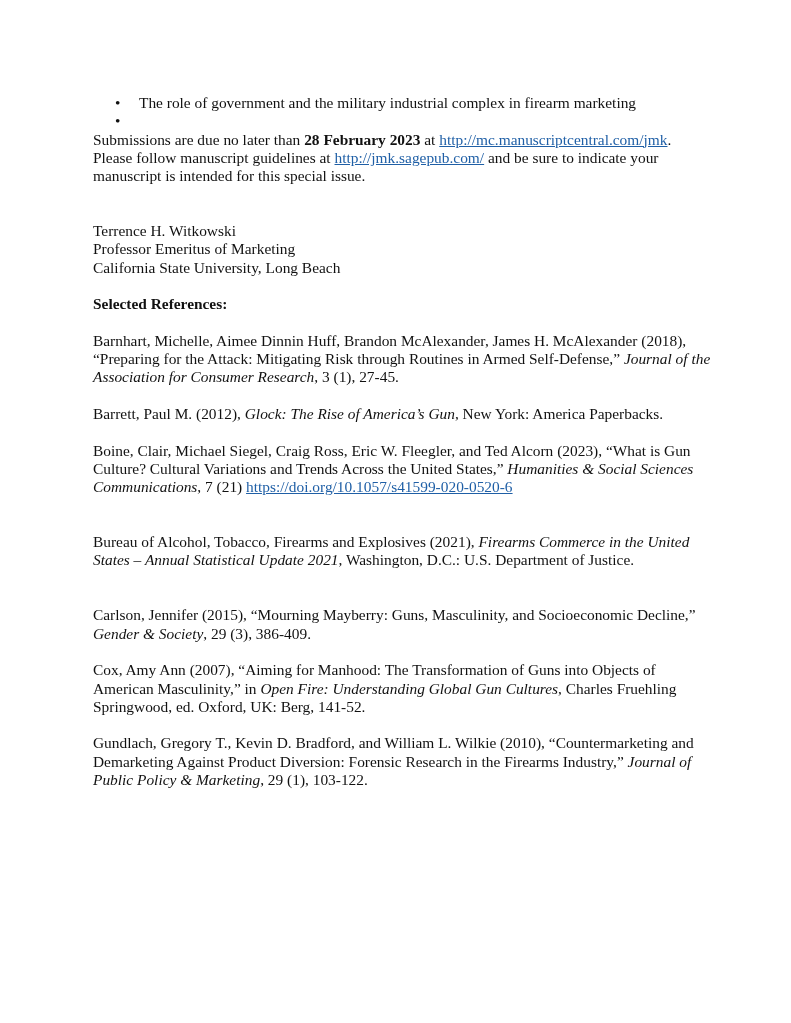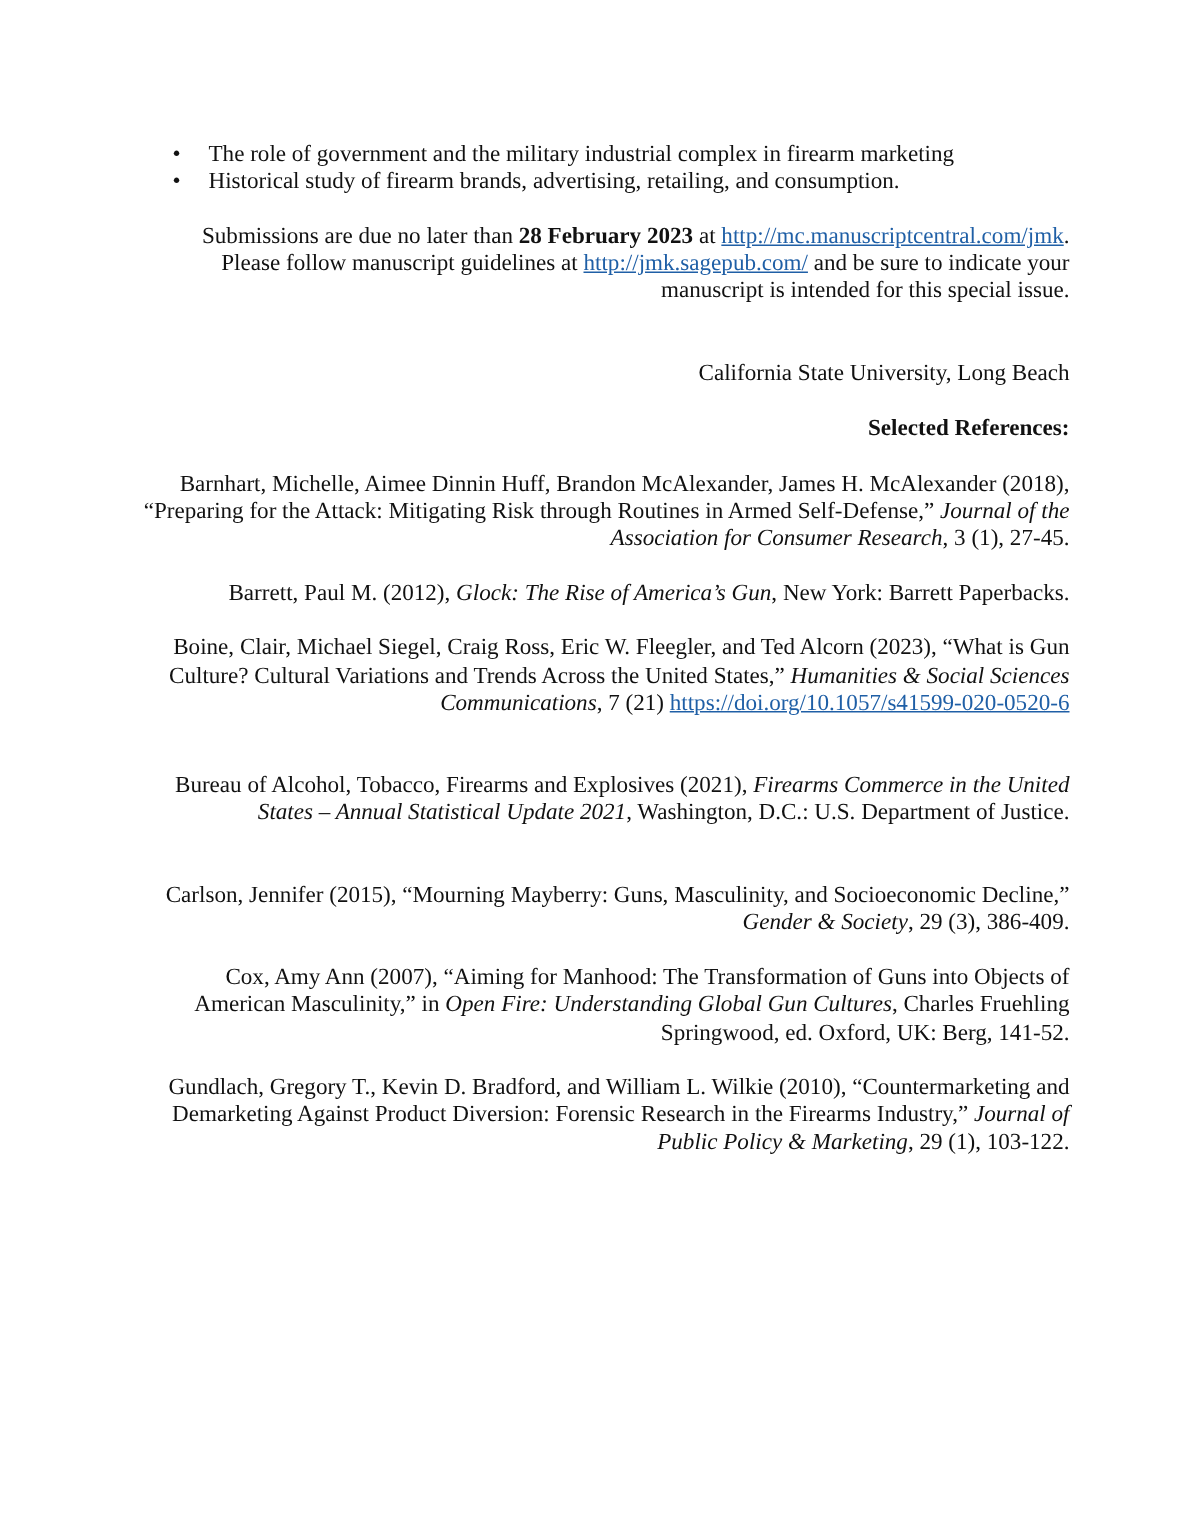--- a/index.html
+++ b/index.html
@@ -6,52 +6,54 @@
   body {
     width: 791px; height: 1023px; position: relative; overflow: hidden;
     font-family: "Liberation Serif", "DejaVu Serif", serif;
     font-size: 15.4px; color: #111;
     line-height: 18.3px;
   }
   .page { position: absolute; left: 93px; top: 94px; width: 620px; }
   ul.bullets { margin: 0; padding: 0; list-style: none; }
   ul.bullets li { position: relative; padding-left: 24px; margin-left: 22px; white-space: nowrap; }
   ul.bullets li .bullet { position: absolute; left: 0; top: 0; }
-  p { margin: 0; text-align: right; }
+  p { margin: 0; }
   .gap { height: 18.3px; }
   a.link { color: #1f5fa6; text-decoration: underline; }
   b { font-weight: bold; }
   i { font-style: italic; }
   .ref { margin: 0; }
 </style>
 </head>
 <body>
 
 <div class="page">
   <ul class="bullets">
     <li><span class="bullet">•</span><span>The role of government and the military industrial complex in firearm marketing</span></li>
-    <li><span class="bullet">•</span><span>Historical study of firearm brands, advertising, retailing, and consumption.</span></li>
+    <li><span class="bullet">•</span></li>
   </ul>
   <div class="gap"></div>
   <p>
     <span>Submissions are due no later than </span><b>28 February 2023</b><span> at </span><a class="link">http://mc.manuscriptcentral.com/jmk</a><span>.</span><br>
     <span>Please follow manuscript guidelines at </span><a class="link">http://jmk.sagepub.com/</a><span> and be sure to indicate your manuscript is intended for this special issue.</span>
   </p>
   <div class="gap"></div>
   <div class="gap"></div>
   <div>
+    <p>Terrence H. Witkowski</p>
+    <p>Professor Emeritus of Marketing</p>
     <p>California State University, Long Beach</p>
   </div>
   <div class="gap"></div>
   <p><b>Selected References:</b></p>
   <div id="refs">
       <div class="gap"></div>
       <p class="ref"><span>Barnhart, Michelle, Aimee Dinnin Huff, Brandon McAlexander, James H. McAlexander (2018), “Preparing for the Attack: Mitigating Risk through Routines in Armed Self-Defense,” </span><i>Journal of the Association for Consumer Research</i><span>, 3 (1), 27-45.</span></p>
       <div class="gap"></div>
-      <p class="ref"><span>Barrett, Paul M. (2012), </span><i>Glock: The Rise of America’s Gun</i><span>, New York: Barrett Paperbacks.</span></p>
+      <p class="ref"><span>Barrett, Paul M. (2012), </span><i>Glock: The Rise of America’s Gun</i><span>, New York: America Paperbacks.</span></p>
       <div class="gap"></div>
       <p class="ref"><span>Boine, Clair, Michael Siegel, Craig Ross, Eric W. Fleegler, and Ted Alcorn (2023), “What is Gun Culture? Cultural Variations and Trends Across the United States,” </span><i>Humanities &amp; Social Sciences Communications</i><span>, 7 (21) </span><a class="link">https://doi.org/10.1057/s41599-020-0520-6</a></p>
       <div class="gap"></div>
       <div class="gap"></div>
       <p class="ref"><span>Bureau of Alcohol, Tobacco, Firearms and Explosives (2021), </span><i>Firearms Commerce in the United States – Annual Statistical Update 2021</i><span>, Washington, D.C.: U.S. Department of Justice.</span></p>
       <div class="gap"></div>
       <div class="gap"></div>
       <p class="ref"><span>Carlson, Jennifer (2015), “Mourning Mayberry:  Guns, Masculinity, and Socioeconomic Decline,” </span><i>Gender &amp; Society</i><span>, 29 (3), 386-409.</span></p>
       <div class="gap"></div>
       <p class="ref"><span>Cox, Amy Ann (2007), “Aiming for Manhood: The Transformation of Guns into Objects of American Masculinity,” in </span><i>Open Fire: Understanding Global Gun Cultures</i><span>, Charles Fruehling Springwood, ed. Oxford, UK: Berg, 141-52.</span></p>

